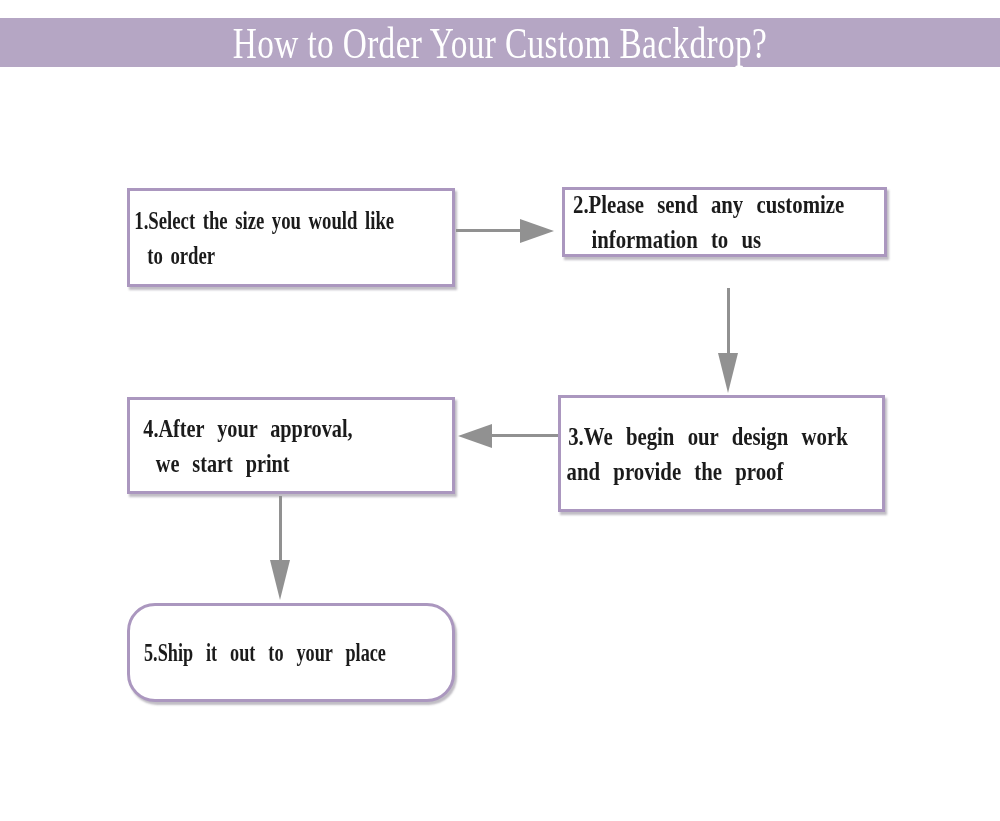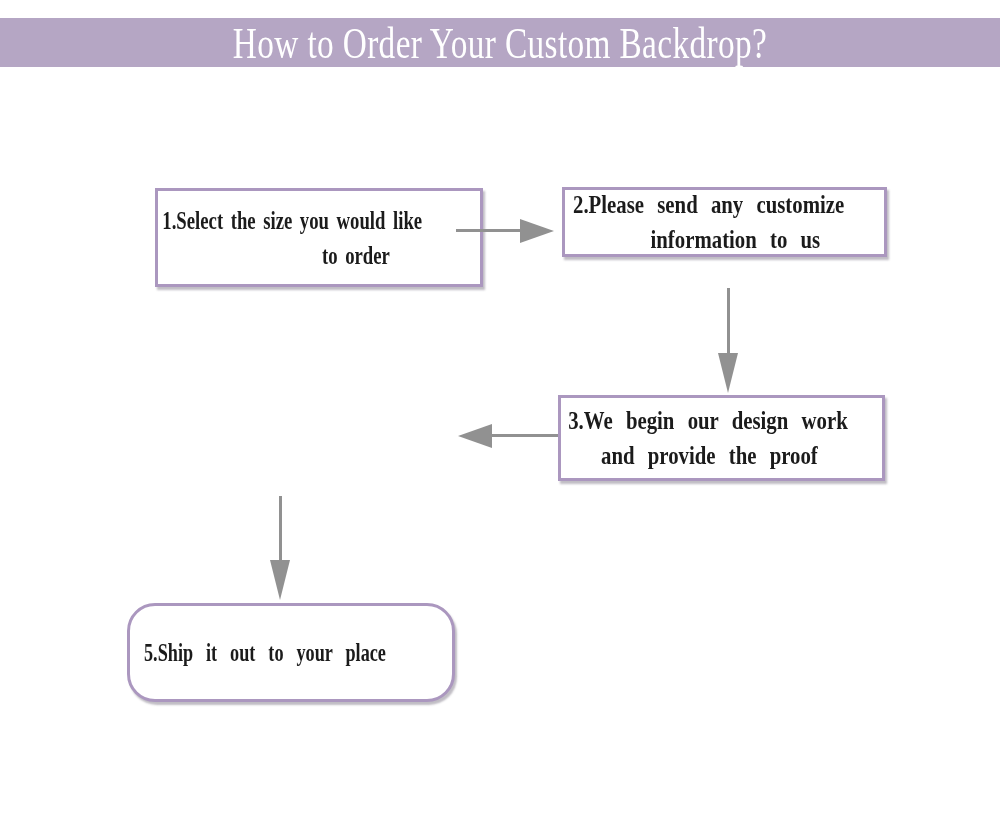--- a/index.html
+++ b/index.html
@@ -4,21 +4,20 @@
 <style>
   html, body { margin: 0; padding: 0; }
   body { background: #ffffff; font-family: "Liberation Serif", serif; }
 
   .page {
     position: relative;
     width: 1000px;
     height: 821px;
     background: var(--page-bg, #ffffff);
     overflow: hidden;
-    text-align: right;
   }
 
   
   .banner {
     position: absolute;
     left: 0; top: 18px;
     width: 1000px; height: 49px;
     background: var(--banner-bg, #b5a6c4);
     display: flex;
     align-items: center;
@@ -39,23 +38,23 @@
   .step-box {
     position: absolute;
     box-sizing: border-box;
     border: 3px solid var(--box-border, #ab97bf);
     background: #ffffff;
     box-shadow: 2px 3px 2px rgba(115, 108, 125, 0.45);
     display: flex;
     flex-direction: column;
     justify-content: center;
   }
-  .box1 { left: 127px; top: 188px; width: 328px; height: 99px; margin-left: 28px; }
+  .box1 { left: 127px; top: 188px; width: 328px; height: 99px; }
   .box2 { left: 562px; top: 187px; width: 325px; height: 70px; }
-  .box3 { left: 558px; top: 395px; width: 327px; height: 86px; }
+  .box3 { left: 558px; top: 395px; width: 327px; height: 117px; }
   .box4 { left: 127px; top: 397px; width: 328px; height: 97px; }
   .box5 { left: 127px; top: 603px; width: 328px; height: 99px; border-radius: 28px; }
 
   .line {
     font-family: "Liberation Serif", serif;
     font-size: 26px;
     font-weight: 600;
     color: var(--text, #1b1b1b);
     line-height: 35px;
     white-space: nowrap;
@@ -135,20 +134,24 @@
   <div class="step-box box2">
     <div class="line l1">2.Please send any customize</div>
     <div class="line l2">information to us</div>
   </div>
 
   <div class="step-box box3">
     <div class="line l1">3.We begin our design work</div>
     <div class="line l2">and provide the proof</div>
   </div>
 
+  <div class="step-box box4">
+    <div class="line l1">4.After your approval,</div>
+    <div class="line l2">we start print</div>
+  </div>
 
   <div class="step-box box5">
     <div class="line l1">5.Ship it out to your place</div>
 
   </div>
 
   <div>
     <div class="shaft shaft-a"></div>
     <div class="head head-a"></div>
   </div>

